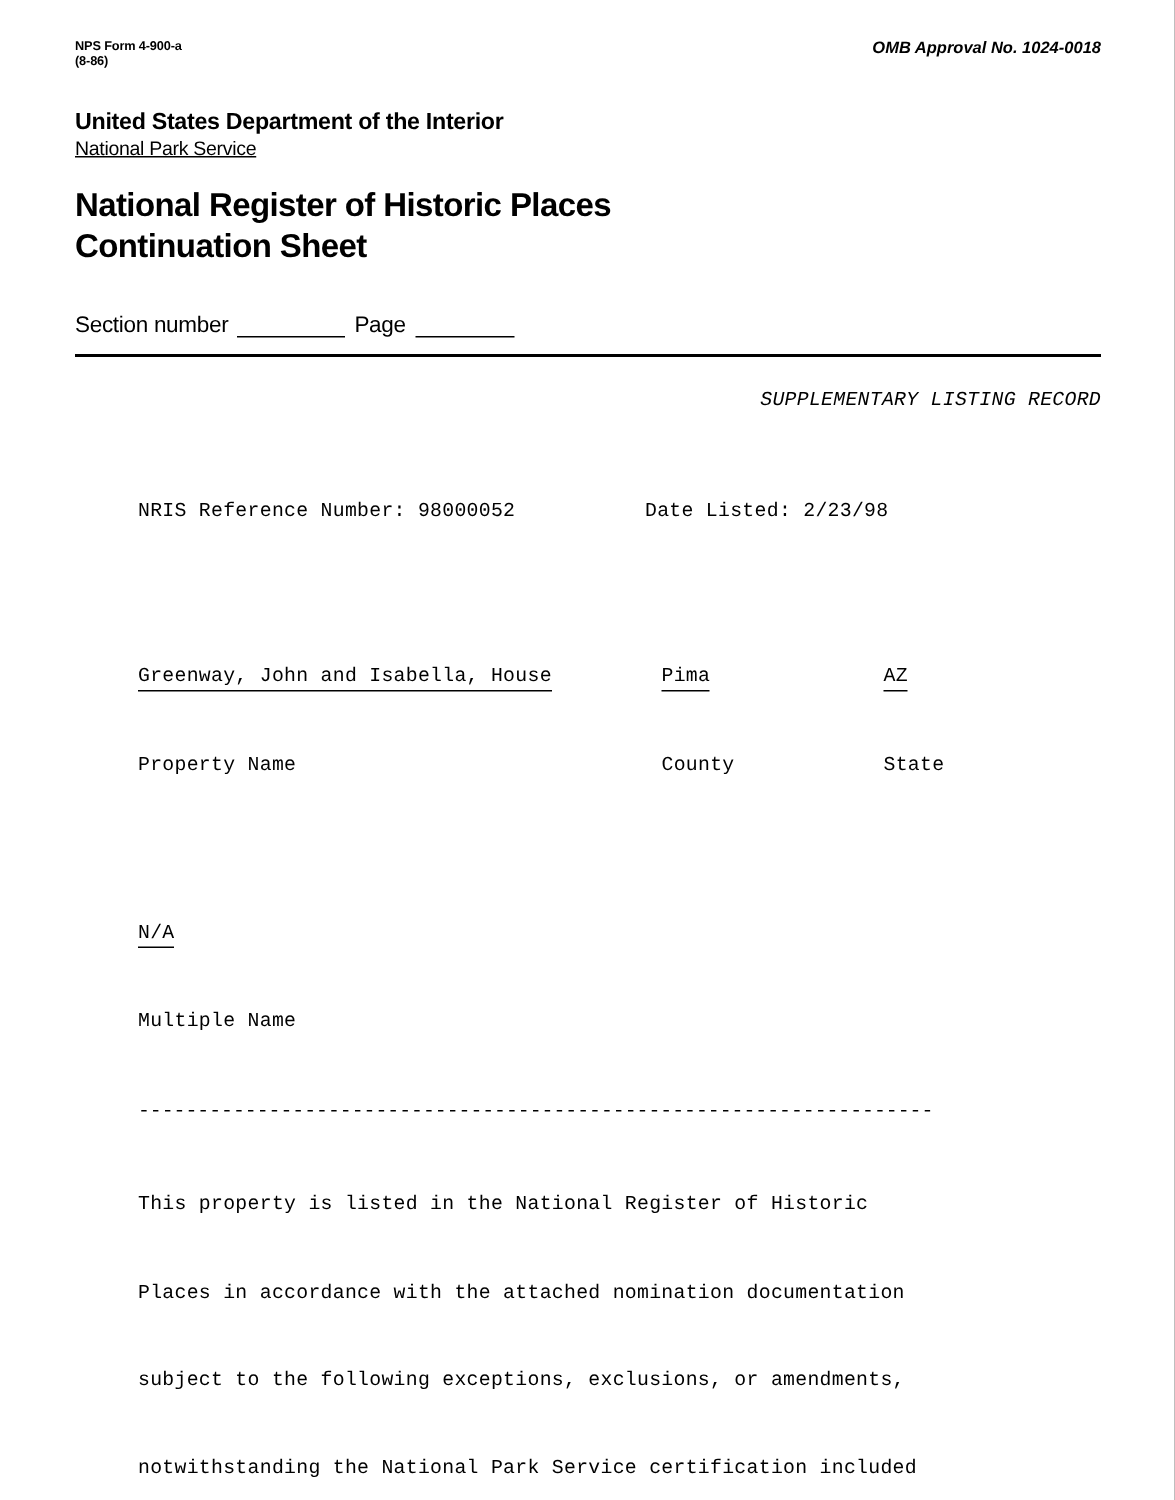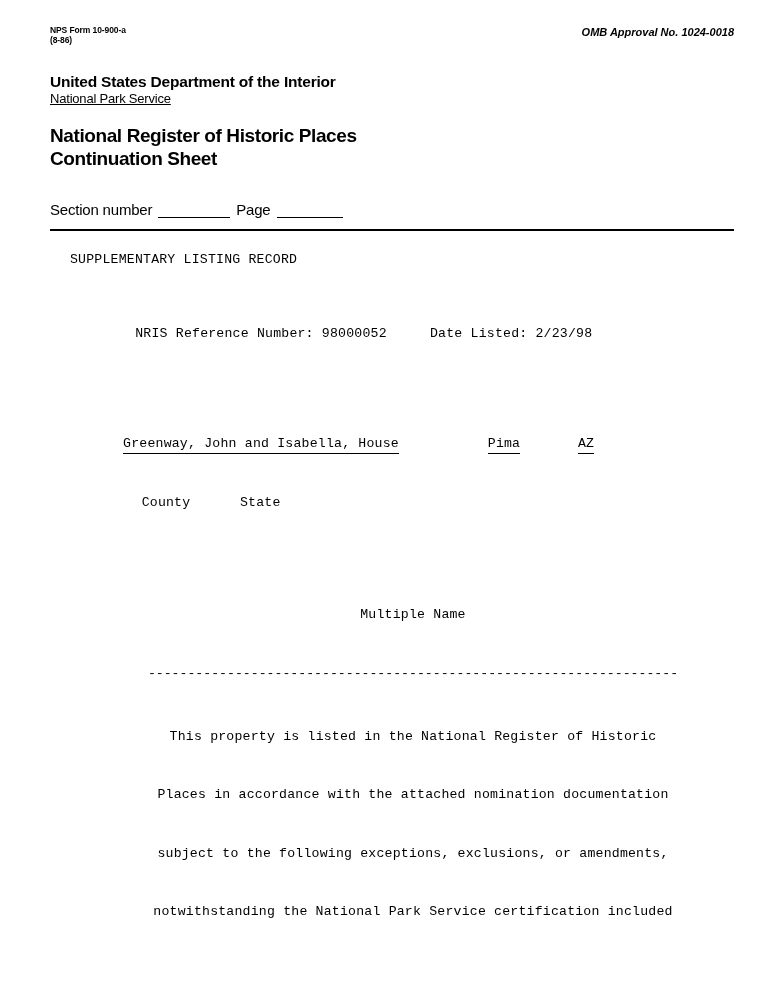--- a/index.html
+++ b/index.html
@@ -60,21 +60,21 @@
     letter-spacing: -0.2px;
   }
   .dept .sub {
     font-size: 13px;
     font-weight: normal;
     text-decoration: underline;
   }
 
   .title {
     margin-top: 17px;
-    font-size: 19px;
+    font-size: 22px;
     font-weight: bold;
     line-height: 1.22;
     letter-spacing: -0.4px;
   }
 
   .secline {
     margin-top: 30px;
     font-size: 15px;
     letter-spacing: -0.2px;
     display: flex;
@@ -96,34 +96,34 @@
     width: 684px;
   }
 
   
   .mono {
     font-family: "Liberation Mono", "DejaVu Sans Mono", monospace;
     font-size: 13.2px;
     line-height: 19.5px;
     letter-spacing: 0.2px;
     white-space: pre;
-    text-align: center;
   }
   .sup {
     margin-top: 19px;
-    text-align: left;
+    text-align: right;
     padding-left: 20px;
+    font-style: italic;
   }
   .block { margin-left: 42px; }
 
   .row {
     display: flex;
   }
   .row .c1 { width: 338px; }
-  .row .c2 { width: 148px; }
+  .row .c2 { width: 148px; margin-left: 11px; }
   .row .c3 { width: auto; }
 
   .ul { border-bottom: 1.2px solid #000; display: inline-block; }
 
   .dashes {
     margin-top: 1px;
     letter-spacing: 0px;
     font-size: 13.2px;
   }
 
@@ -132,21 +132,21 @@
 </style>
 </head>
 <body>
 
 <div class="page">
   <div class="sheet">
     <div class="inner">
 
       <div class="formline">
         <div class="left">
-          <div>NPS Form 10-900-a</div>
+          <div>NPS Form 4-900-a</div>
           <div>(8-86)</div>
         </div>
         <div class="right">OMB Approval No. 1024-0018</div>
       </div>
 
       <div class="dept">
         <div>United States Department of the Interior</div>
         <div class="sub">National Park Service</div>
       </div>
 
@@ -173,26 +173,28 @@
         </div>
       </div>
 
       <div class="mono block" style="margin-top:12px;">
         <div class="row">
           <span class="c1"><span class="ul">Greenway, John and Isabella, House</span></span>
           <span class="c2"><span class="ul">Pima</span></span>
           <span class="c3"><span class="ul">AZ</span></span>
         </div>
         <div class="row">
+          <span class="c1">Property Name</span>
           <span class="c2">County</span>
           <span class="c3">State</span>
         </div>
       </div>
 
       <div class="mono block" style="margin-top:14px;">
+        <div><span class="ul">N/A</span></div>
         <div>Multiple Name</div>
       </div>
 
       <div class="mono block dashes">-------------------------------------------------------------------</div>
 
       <div class="mono block para">
         <div>This property is listed in the National Register of Historic</div>
         <div>Places in accordance with the attached nomination documentation</div>
         <div>subject to the following exceptions, exclusions, or amendments,</div>
         <div>notwithstanding the National Park Service certification included</div>

